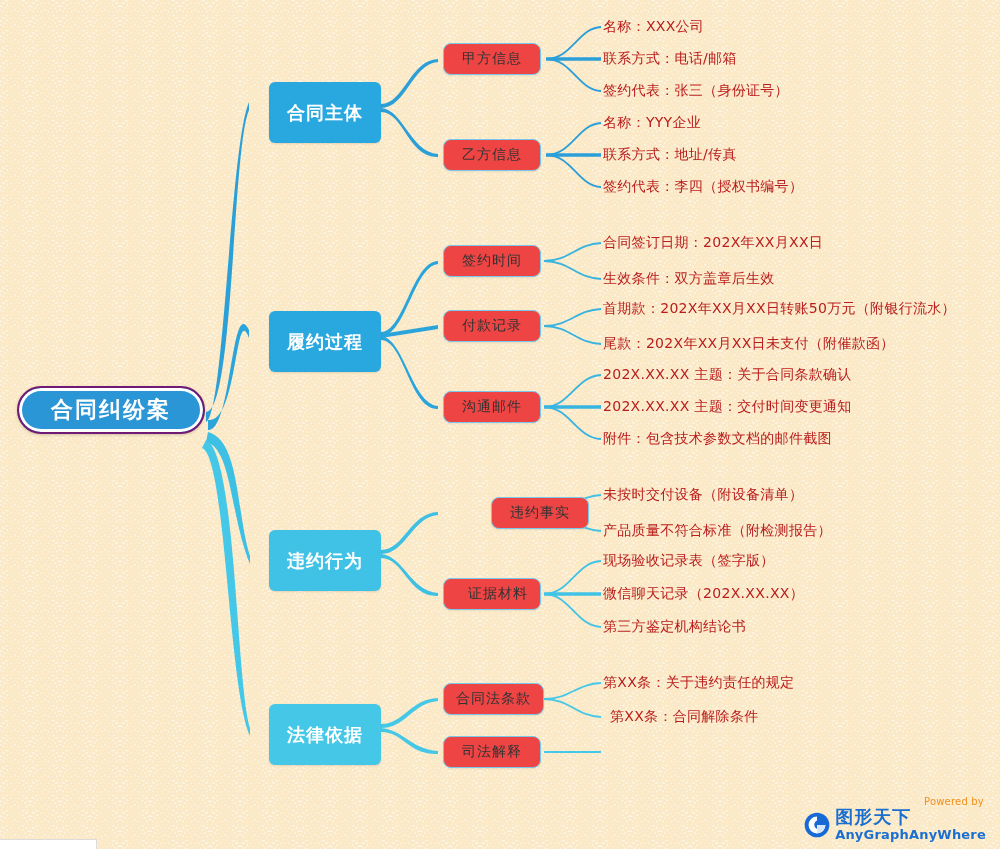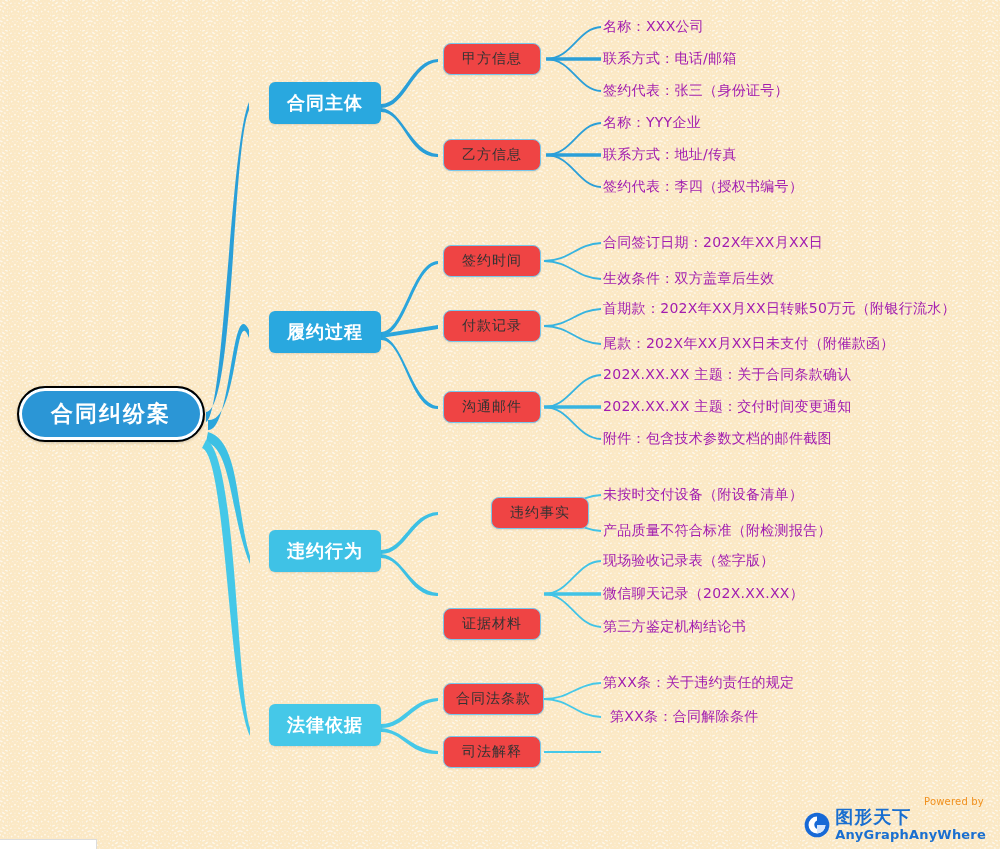--- a/index.html
+++ b/index.html
@@ -31,32 +31,32 @@
   .node{
     position:absolute;
     z-index:2;
     box-sizing:border-box;
     display:flex;align-items:center;justify-content:center;
     white-space:nowrap;
   }
   
   .node-root{
     left:17px;top:386px;
-    width:188px;height:56px;
+    width:188px;height:48px;
     border-radius:31px;
     background:#2b96d6;
-    border:2px solid #000000;
+    border:2px solid #701a75;
     box-shadow:inset 0 0 0 3px #ffffff, 0 1px 3px rgba(0,0,0,.18);
     color:#ffffff;
     font-size:22px;font-weight:bold;
     letter-spacing:2px;
   }
   
   .node-b{
-    width:112px;height:42px;
+    width:112px;height:61px;
     border-radius:6px;
     color:#ffffff;
     font-size:18px;font-weight:bold;
     letter-spacing:1px;
     box-shadow:0 1px 2px rgba(0,0,0,.10);
     align-items:center;
   }
   
   .node-s{
     height:32px;
@@ -66,21 +66,21 @@
     background:#ef4444;
     border:1.4px solid #79c7ea;
     color:#333333;
     font-size:14px;
     letter-spacing:1px;
     box-shadow:0 1px 2px rgba(0,0,0,.07);
   }
   
   .node-l{
     height:22px;
-    color:#a21caf;
+    color:#b91c1c;
     font-size:14px;
     justify-content:flex-start;
     letter-spacing:.3px;
   }
   
   #watermark{
     position:absolute;
     right:14px;bottom:8px;
     z-index:3;
     display:flex;flex-direction:column;align-items:flex-end;
@@ -296,21 +296,21 @@
   <div class="node node-s" style="left:443px;top:497px;margin-left:48px;">
     <span>违约事实</span>
   </div>
   <div class="node node-l" style="left:603px;top:484px;">
     <span>未按时交付设备（附设备清单）</span>
   </div>
   <div class="node node-l" style="left:603px;top:520px;">
     <span>产品质量不符合标准（附检测报告）</span>
   </div>
 
-  <div class="node node-s" style="left:443px;top:608px;">
+  <div class="node node-s" style="left:443px;top:578px;justify-content:flex-end;">
     <span>证据材料</span>
   </div>
   <div class="node node-l" style="left:603px;top:550px;">
     <span>现场验收记录表（签字版）</span>
   </div>
   <div class="node node-l" style="left:603px;top:583px;">
     <span>微信聊天记录（202X.XX.XX）</span>
   </div>
   <div class="node node-l" style="left:603px;top:616px;">
     <span>第三方鉴定机构结论书</span>

